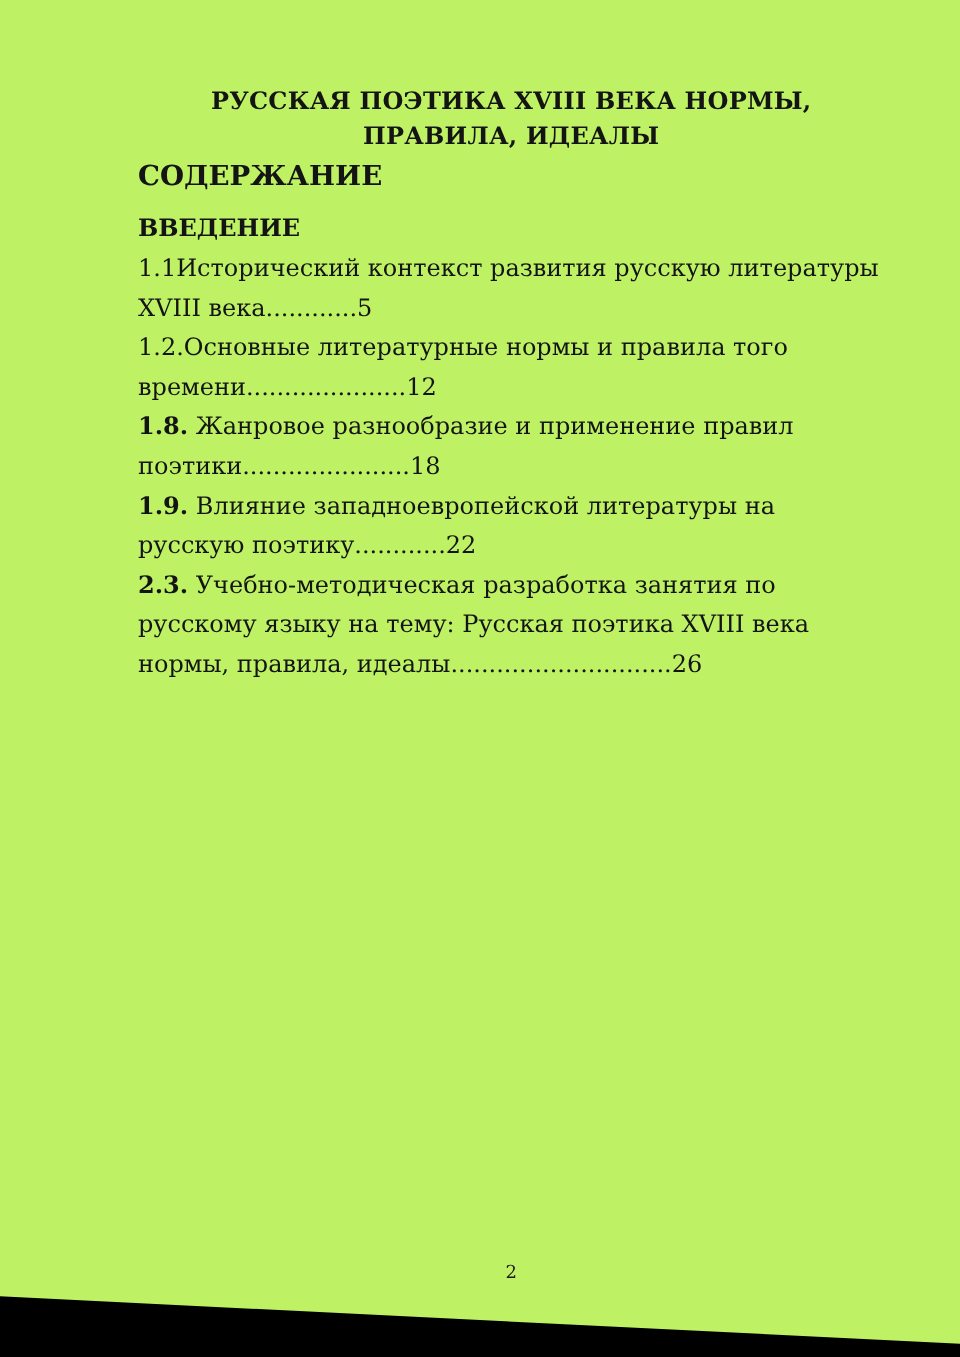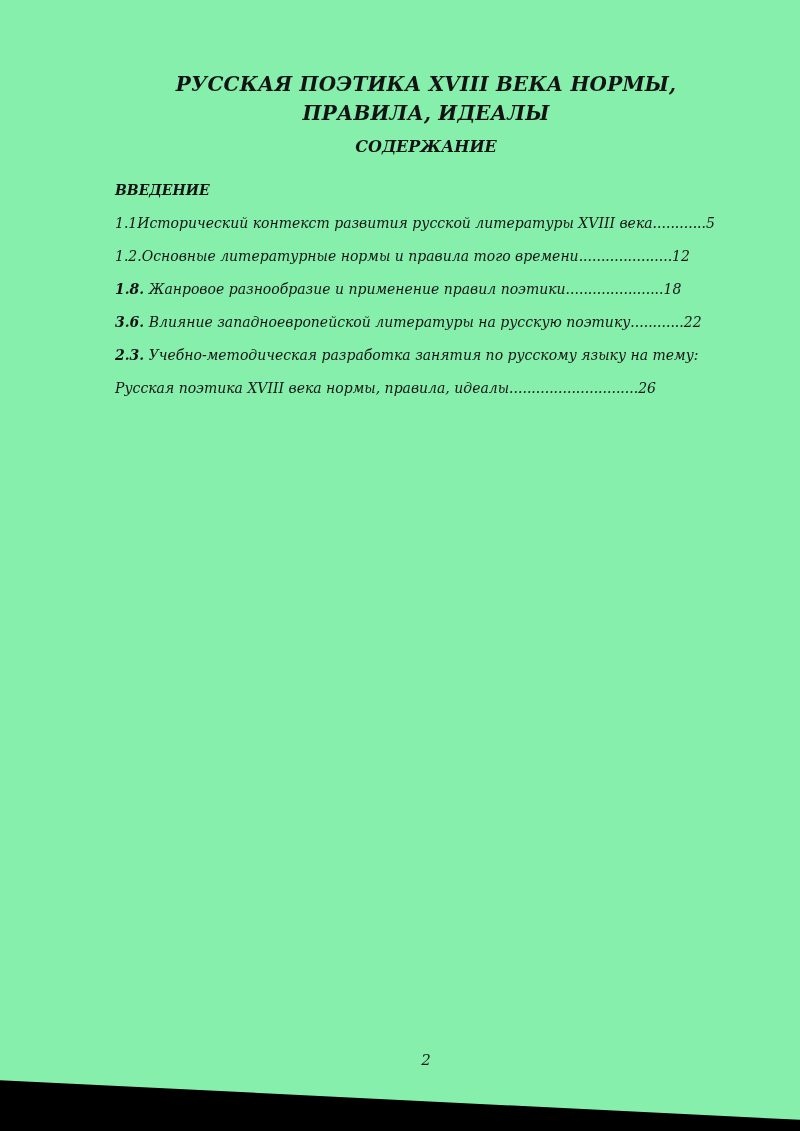--- a/index.html
+++ b/index.html
@@ -11,46 +11,44 @@
     width: 800px;
     height: 1131px;
     position: relative;
     overflow: hidden;
     font-family: "DejaVu Serif", "Liberation Serif", serif;
     color: #141414;
   }
   .page {
     position: absolute;
     inset: 0;
-    background: #86efac;
-    font-style: italic;
+    background: #bef264;
   }
   .content {
     position: absolute;
     top: 70px;
     left: 115px;
     width: 622px;
   }
   .doc-title {
     margin: 0;
     font-size: 20px;
     line-height: 29px;
     font-weight: bold;
     text-align: center;
     letter-spacing: 0.2px;
   }
   .toc-heading {
     margin: 4px 0 12px 0;
-    font-size: 16px;
+    font-size: 23px;
     line-height: 30px;
     font-weight: bold;
-    text-align: center;
   }
   .toc {
-    font-size: 14px;
+    font-size: 20px;
     line-height: 33px;
   }
   .toc p {
     margin: 0;
     overflow-wrap: anywhere;
   }
   .toc p.bold {
     font-weight: bold;
   }
   .toc strong {
@@ -87,24 +85,24 @@
 </style>
 </head>
 <body>
 
 <div class="page">
   <div class="content">
     <h1 class="doc-title">РУССКАЯ ПОЭТИКА XVIII ВЕКА НОРМЫ, ПРАВИЛА, ИДЕАЛЫ</h1>
     <h2 class="toc-heading">СОДЕРЖАНИЕ</h2>
     <div class="toc">
         <p class="bold">ВВЕДЕНИЕ</p>
-        <p class="">1.1Исторический контекст развития русской литературы XVIII века............5</p>
+        <p class="">1.1Исторический контекст развития русскую литературы XVIII века............5</p>
         <p class="">1.2.Основные литературные нормы и правила того времени.....................12</p>
         <p class=""><strong>1.8.</strong> Жанровое разнообразие и применение правил поэтики......................18</p>
-        <p class=""><strong>3.6.</strong> Влияние западноевропейской литературы на русскую поэтику............22</p>
+        <p class=""><strong>1.9.</strong> Влияние западноевропейской литературы на русскую поэтику............22</p>
         <p class=""><strong>2.3.</strong> Учебно-методическая разработка занятия по русскому языку на тему: Русская поэтика XVIII века нормы, правила, идеалы.............................26</p>
       </div>
   </div>
 
   <div class="page-number">2</div>
 
   <div class="scan-edge-line"></div>
   <div class="scan-edge-wedge"></div>
 </div>
 

